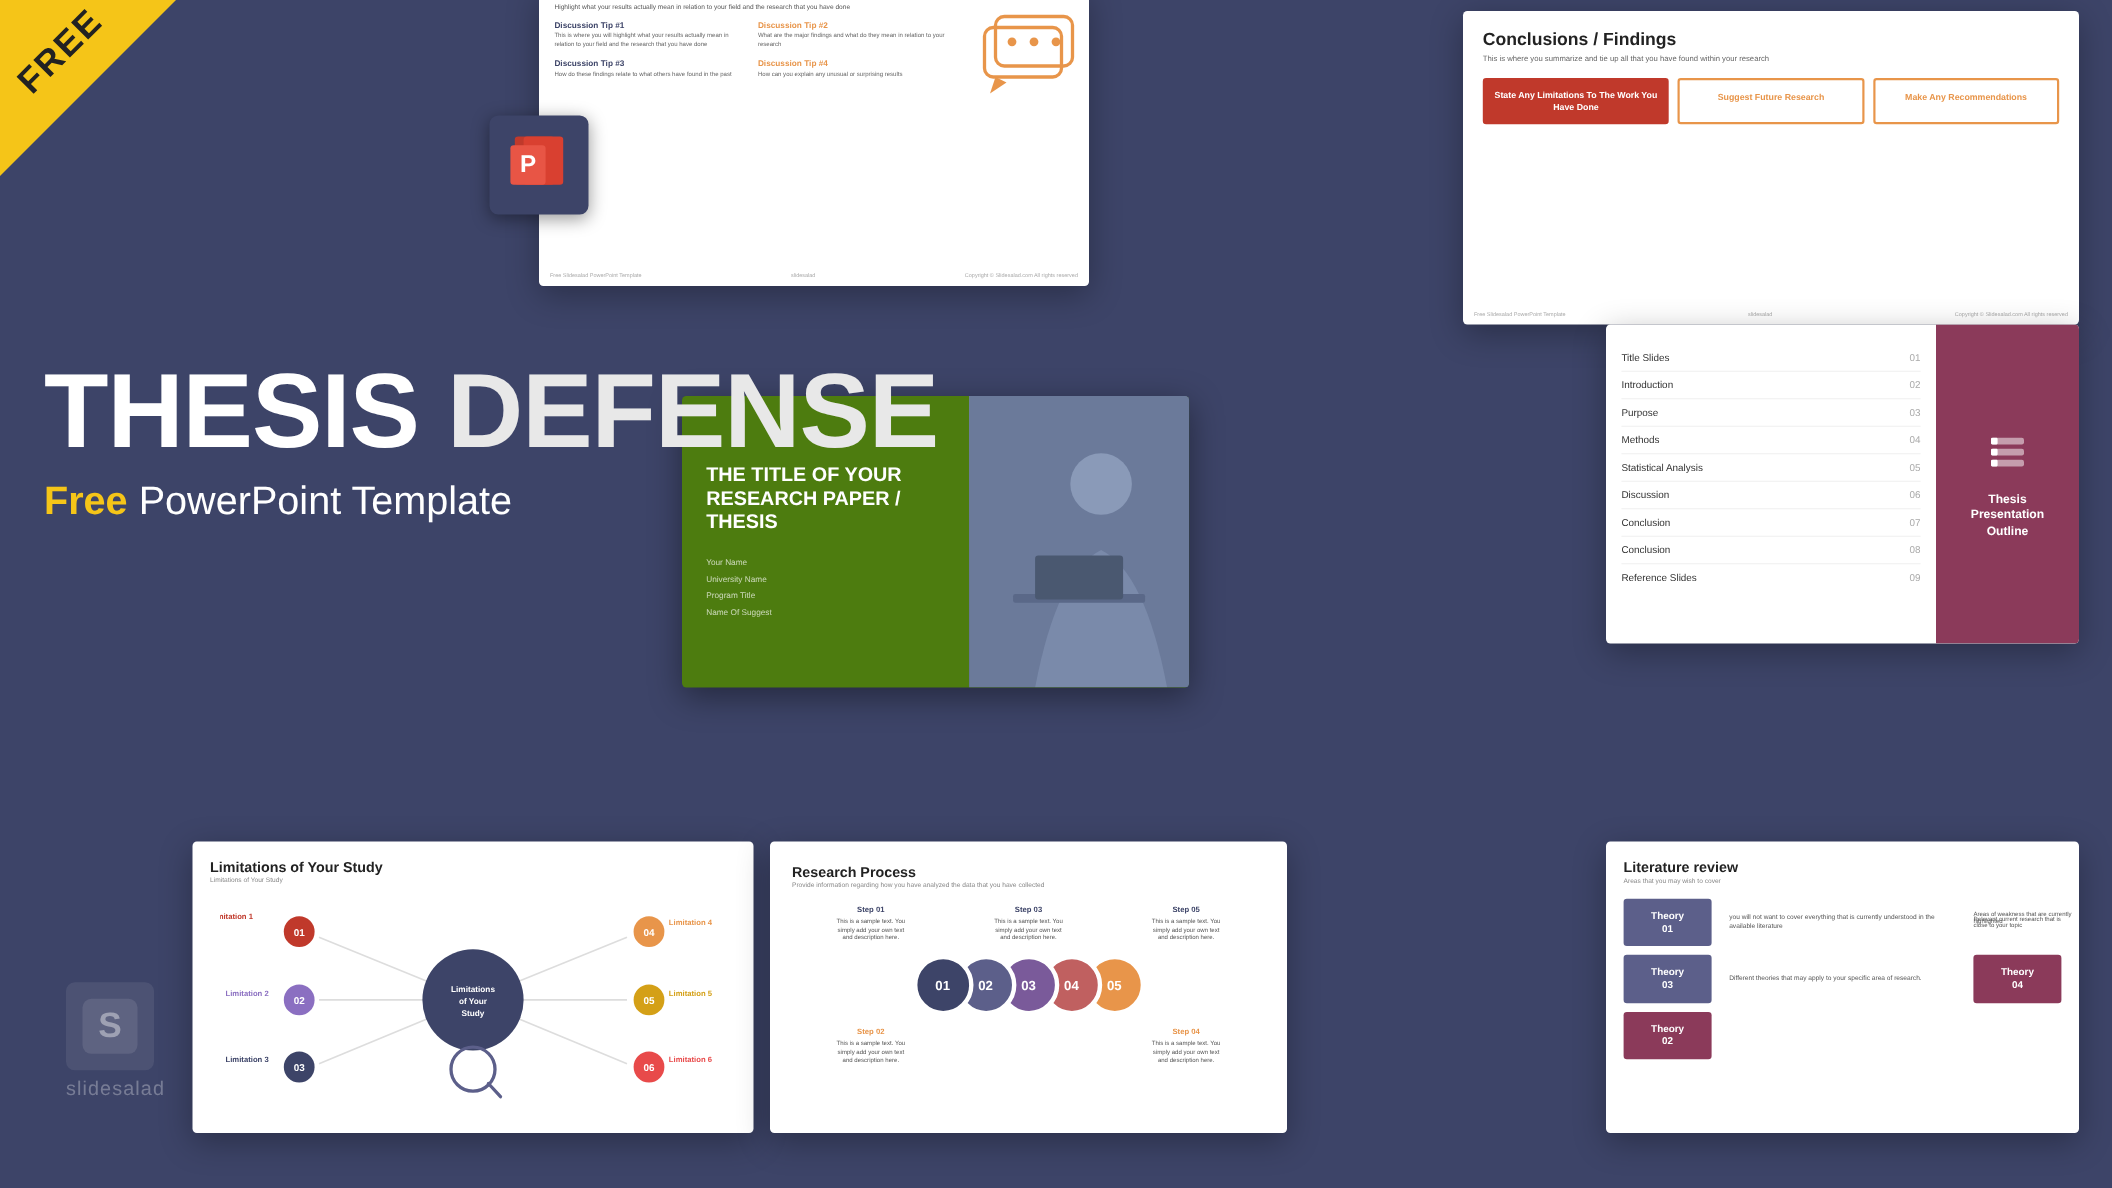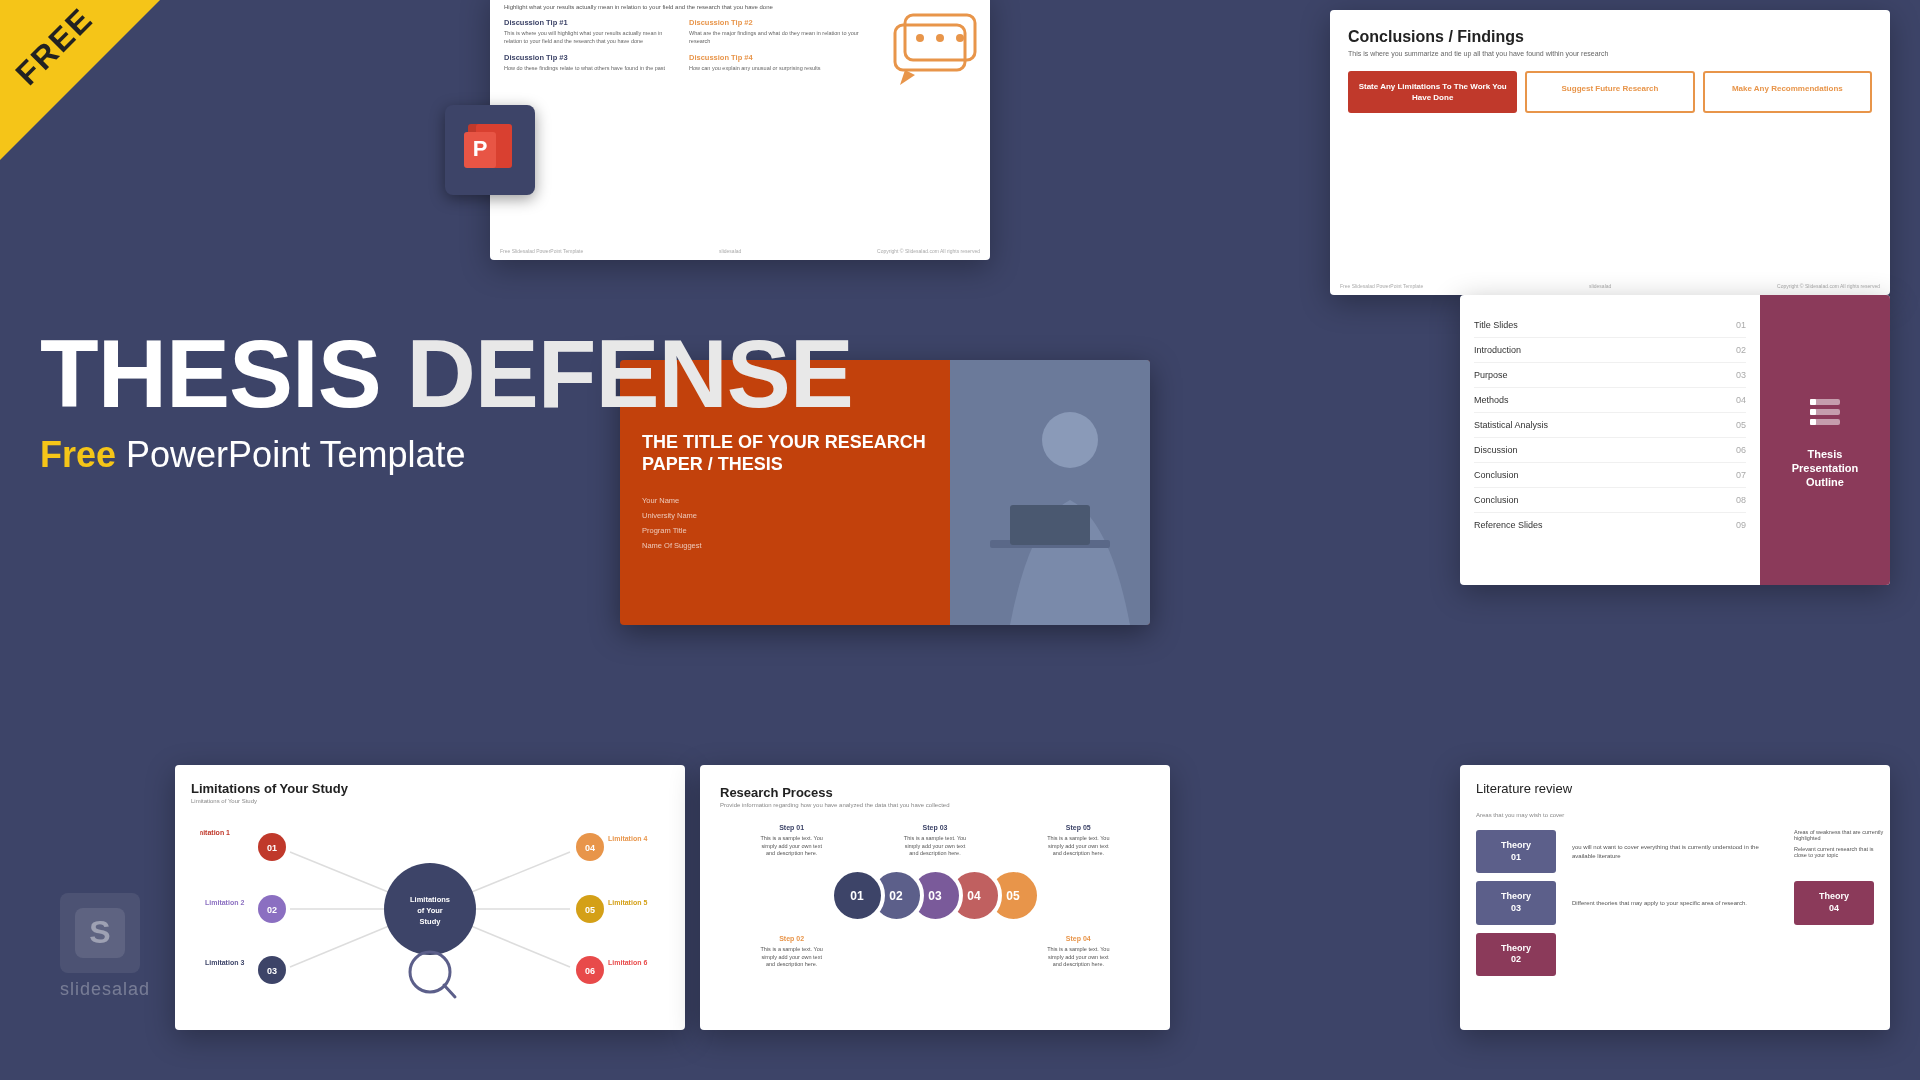--- a/index.html
+++ b/index.html
@@ -275,23 +275,23 @@
     }
     .toc-right-icon {
       margin-bottom: 12px;
     }
 
     
     .slide-title-main {
       position: absolute;
       top: 360px;
       left: 620px;
-      width: 530px;
+      width: 461px;
       height: 265px;
-      background: #c2410c;
+      background: #4d7c0f;
       border-radius: 4px;
       box-shadow: 0 8px 30px rgba(0,0,0,0.4);
       overflow: hidden;
       display: flex;
       justify-content: space-between;
     }
     .title-slide-left {
       flex: 1;
       padding: 24px 22px;
       display: flex;
@@ -428,23 +428,23 @@
       width: 430px;
       height: 265px;
       background: #fff;
       border-radius: 4px;
       box-shadow: 0 8px 30px rgba(0,0,0,0.3);
       overflow: hidden;
       padding: 16px;
     }
     .lit-title {
       font-size: 13px;
-      font-weight: 400;
+      font-weight: 700;
       color: #222;
-      margin-bottom: 16px;
+      margin-bottom: 3px;
     }
     .lit-subtitle {
       font-size: 6px;
       color: #888;
       margin-bottom: 12px;
     }
     .lit-grid {
       display: grid;
       grid-template-columns: 80px 1fr 80px;
       grid-template-rows: 1fr 1fr;

